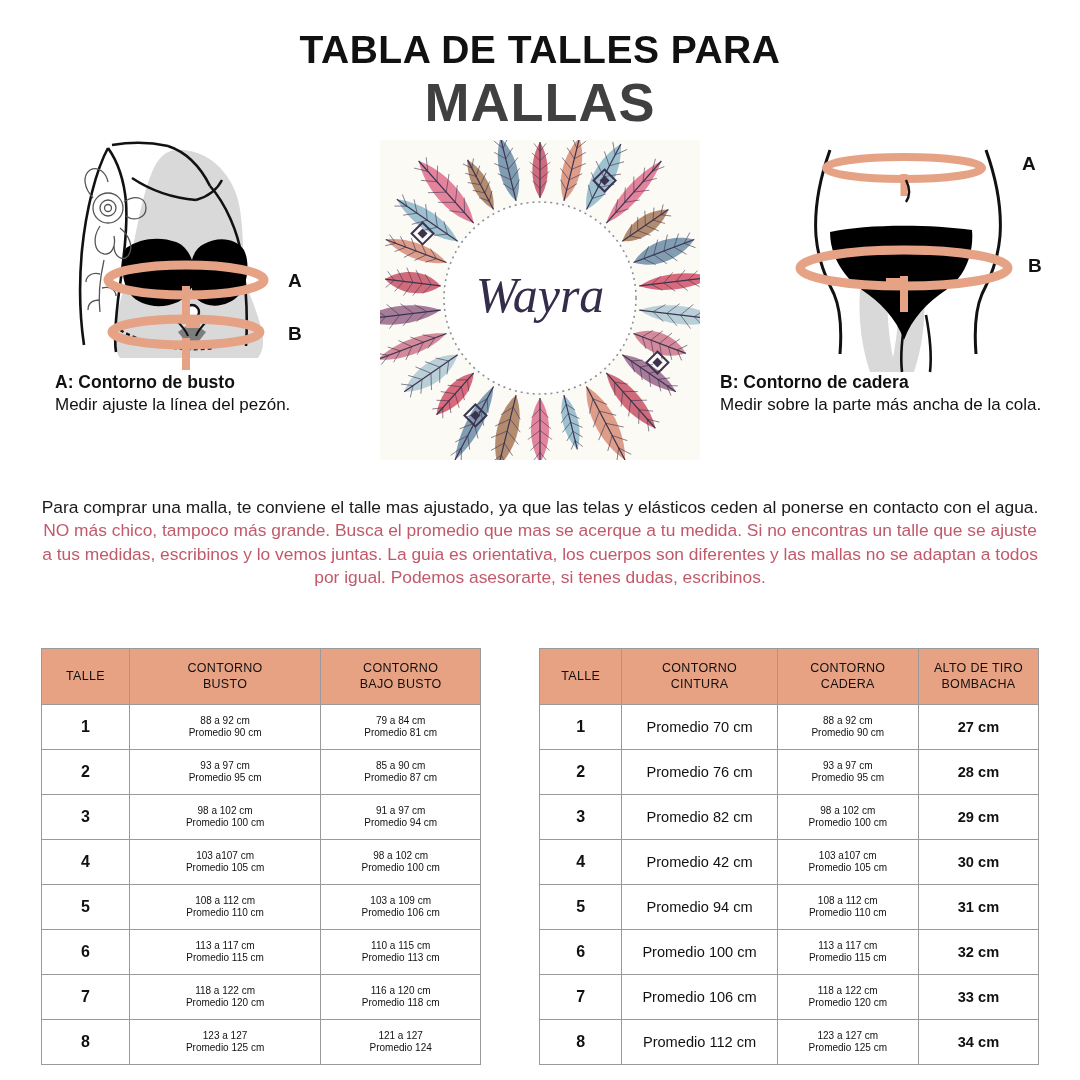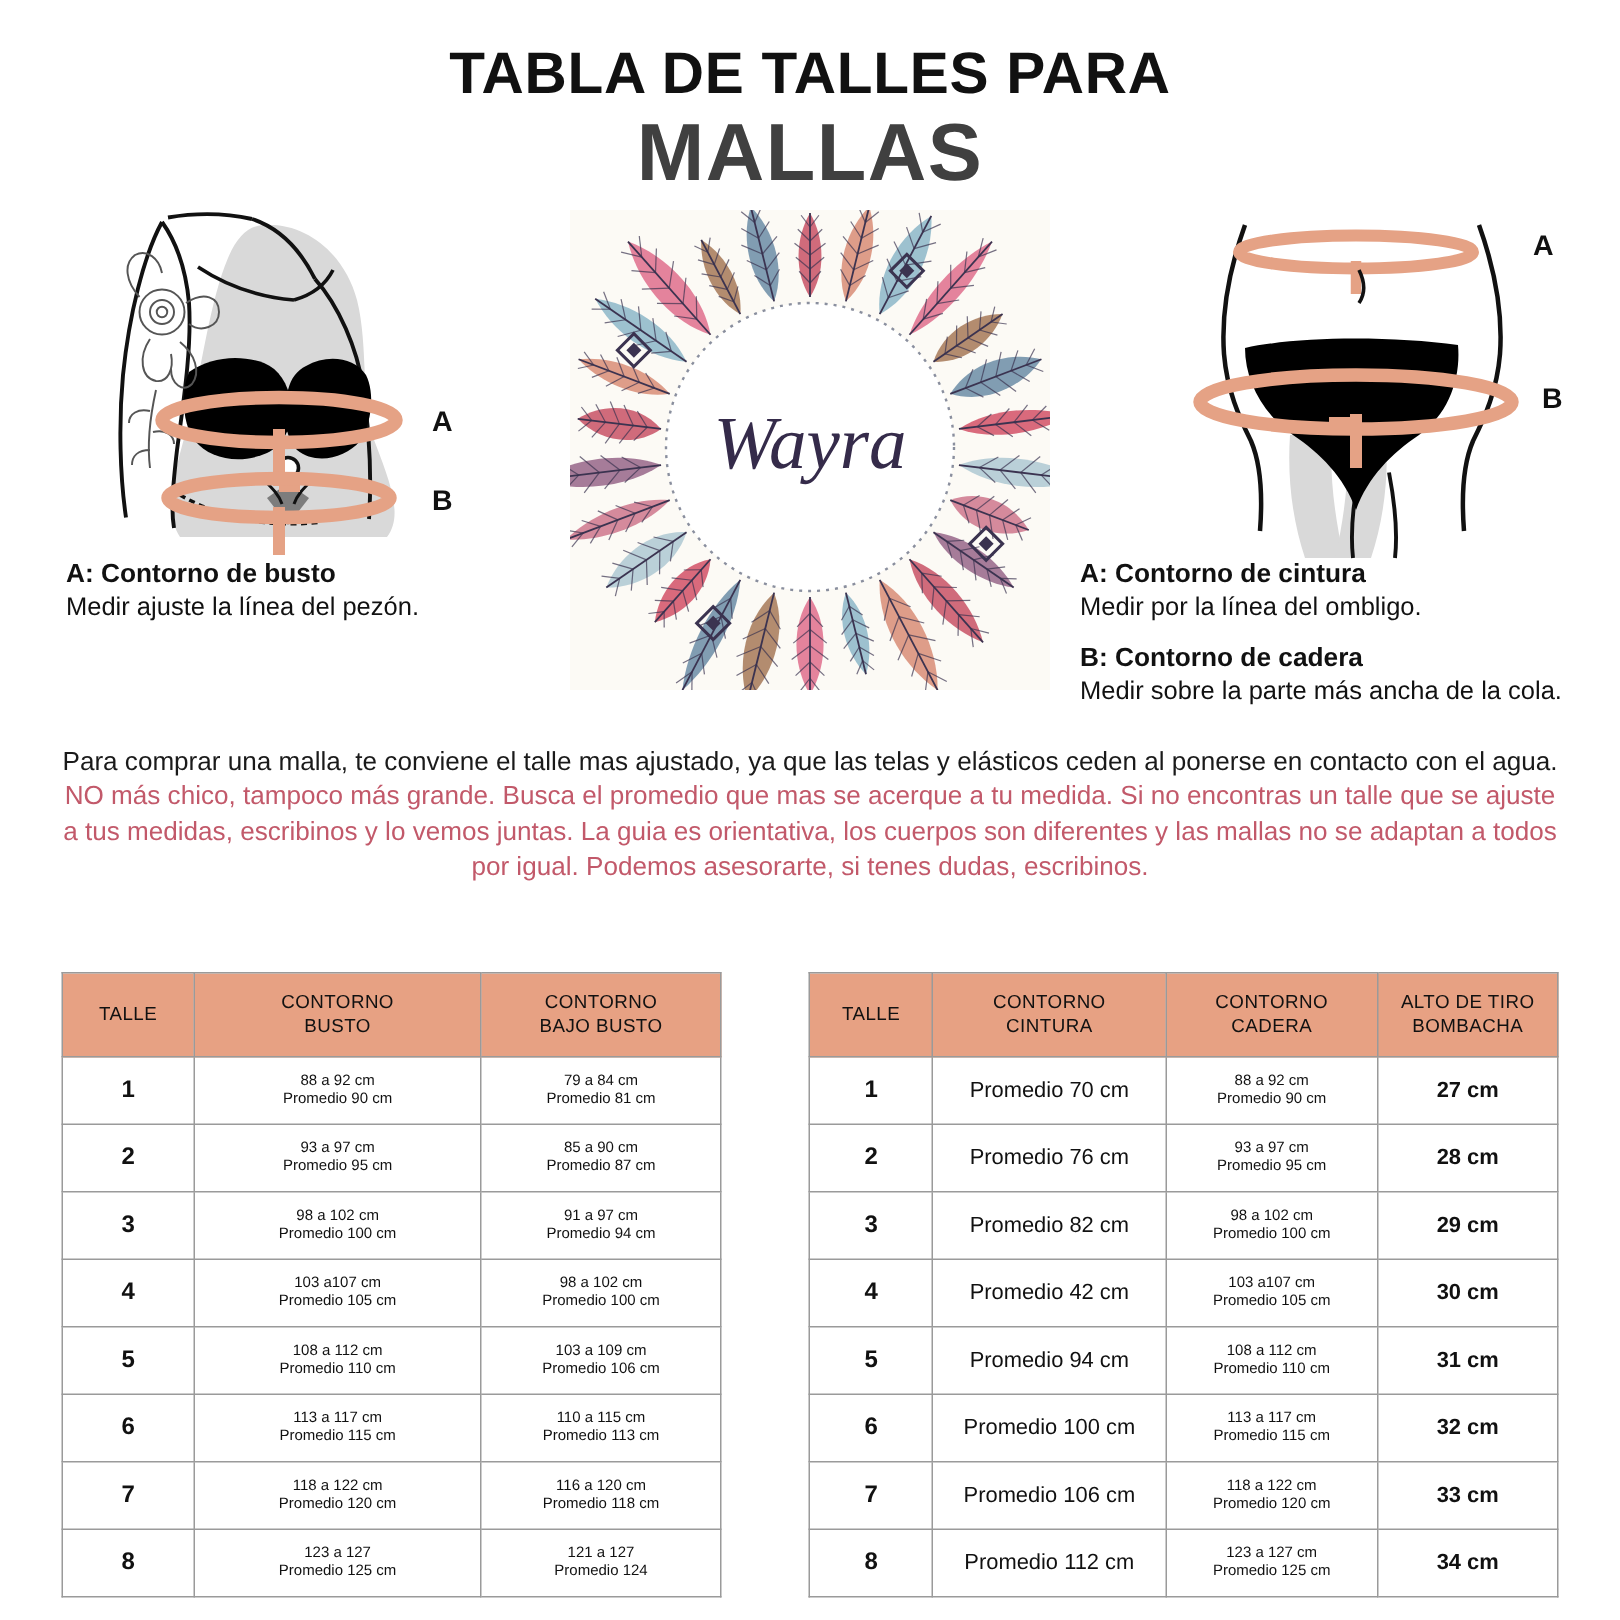--- a/index.html
+++ b/index.html
@@ -28,21 +28,21 @@
   .hero { display: flex; width: 1080px; height: 350px; margin-top: 8px; }
   .hero-col { position: relative; }
   .hero-left  { width: 370px; }
   .hero-mid   { width: 340px; display: flex; align-items: flex-start; justify-content: center; }
   .hero-right { width: 370px; }
 
   .fig { display: block; }
 
   
   .desc { position: absolute; font-size: 17px; line-height: 1.24; }
-  .desc-left  { left: 44px;  top: 232px; }
+  .desc-left  { left: 55px;  top: 232px; }
   .desc-right { left: 10px;  top: 232px; }
   .desc b { font-weight: bold; display: block; font-size: 17.5px; }
   .desc .sub { font-weight: normal; }
   .desc .grp { margin-bottom: 13px; }
 
   
   .note {
     width: 1000px; margin: 0 auto; margin-top: 6px;
     text-align: center; font-size: 17.4px; line-height: 1.33;
     color: #1a1a1a;
@@ -576,24 +576,20 @@
         <g>
           <ellipse cx="194" cy="128" rx="104" ry="18" fill="none" stroke="#E5A285" stroke-width="9"></ellipse>
           <path d="M194 136 L194 172" stroke="#E5A285" stroke-width="8" fill="none"></path>
           <path d="M176 142 L194 142" stroke="#E5A285" stroke-width="8" fill="none"></path>
         </g>
         <text class="ab-label" x="312" y="30">A</text>
         <text class="ab-label" x="318" y="132">B</text>
       </svg>
 
       <div class="desc desc-right">
-        <div class="grp">
-          <b>A: Contorno de cintura</b>
-          <span class="sub">Medir  por la línea del ombligo.</span>
-        </div>
         <div class="grp">
           <b>B: Contorno de cadera</b>
           <span class="sub">Medir sobre la parte más ancha de la cola.</span>
         </div>
       </div>
     </div>
   </div>
 
   <div class="note">
     <span>Para comprar una malla, te conviene el talle mas ajustado, ya que las telas y elásticos ceden al ponerse en contacto con el agua.</span>

